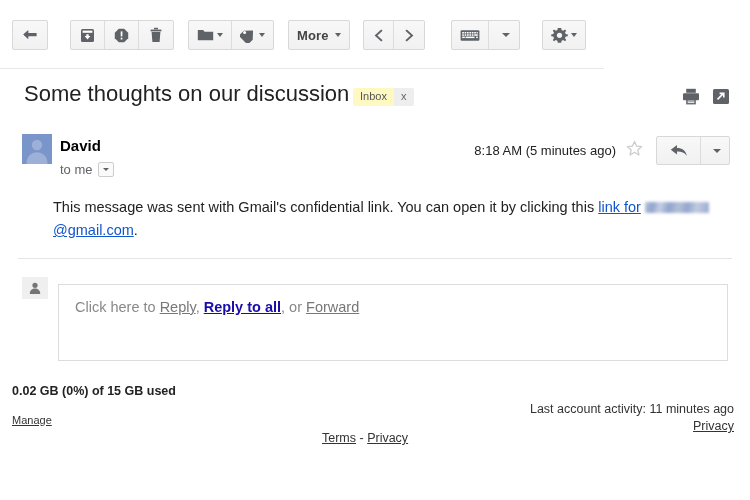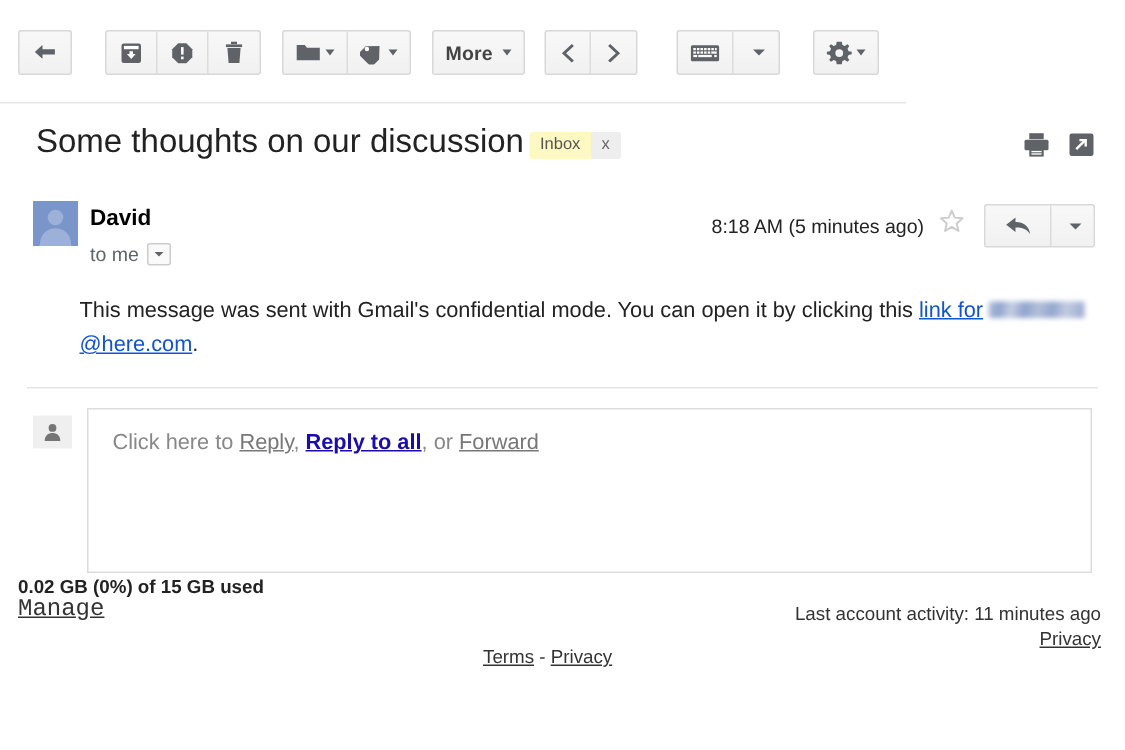--- a/index.html
+++ b/index.html
@@ -245,23 +245,23 @@
     position: absolute;
     left: 22px; top: 5px;
     width: 26px; height: 22px;
     background: #efefef;
     display: flex;
     align-items: center;
     justify-content: center;
   }
   .reply-box {
     position: absolute;
-    left: 58px; top: 0;
+    left: 58px; top: 12px;
     width: 670px;
-    height: 110px;
+    height: 77px;
     border: 1px solid #dcdcdc;
     box-sizing: border-box;
     background: #ffffff;
     cursor: text;
   }
   .reply-prompt {
     position: absolute;
     left: 16px; top: 14px;
     font-size: 14.5px;
     color: #888888;
@@ -287,26 +287,25 @@
   .storage {
     position: absolute;
     left: 12px; top: 2px;
     font-weight: bold;
     font-size: 12.5px;
     color: #222222;
     white-space: nowrap;
   }
   .manage {
     position: absolute;
-    left: 12px; top: 15px;
-    font-size: 16px;
+    left: 12px; top: 32px;
+    font-size: 11px;
     color: #333333;
     text-decoration: underline;
     cursor: pointer;
-    font-family: Liberation Mono, monospace;
   }
   .legal {
     position: absolute;
     left: 322px; top: 3px;
     font-size: 12.5px;
     color: #333333;
     white-space: nowrap;
     margin-top: 46px;
   }
   .legal a {
@@ -532,22 +531,22 @@
           </svg>
         </span>
       </span>
       <span class="tb-btn dd">
         <span class="caret"></span>
       </span>
     </span>
   </div>
 
   <div class="body-text">
-    <span>This message was sent with Gmail's confidential mode. You can open it by clicking this </span><a href="#">link for</a>
-    <span class="redacted"></span><a href="#">@here.com</a><span>.</span>
+    <span>This message was sent with Gmail's confidential link. You can open it by clicking this </span><a href="#">link for</a>
+    <span class="redacted"></span><a href="#">@gmail.com</a><span>.</span>
   </div>
 
 </div>
 
 <div class="divider"></div>
 
 <div class="reply-area">
   <div class="reply-avatar">
     <svg width="14" height="14" viewBox="0 0 14 14">
       <circle cx="7" cy="4.3" r="2.6" fill="#757575"></circle>

